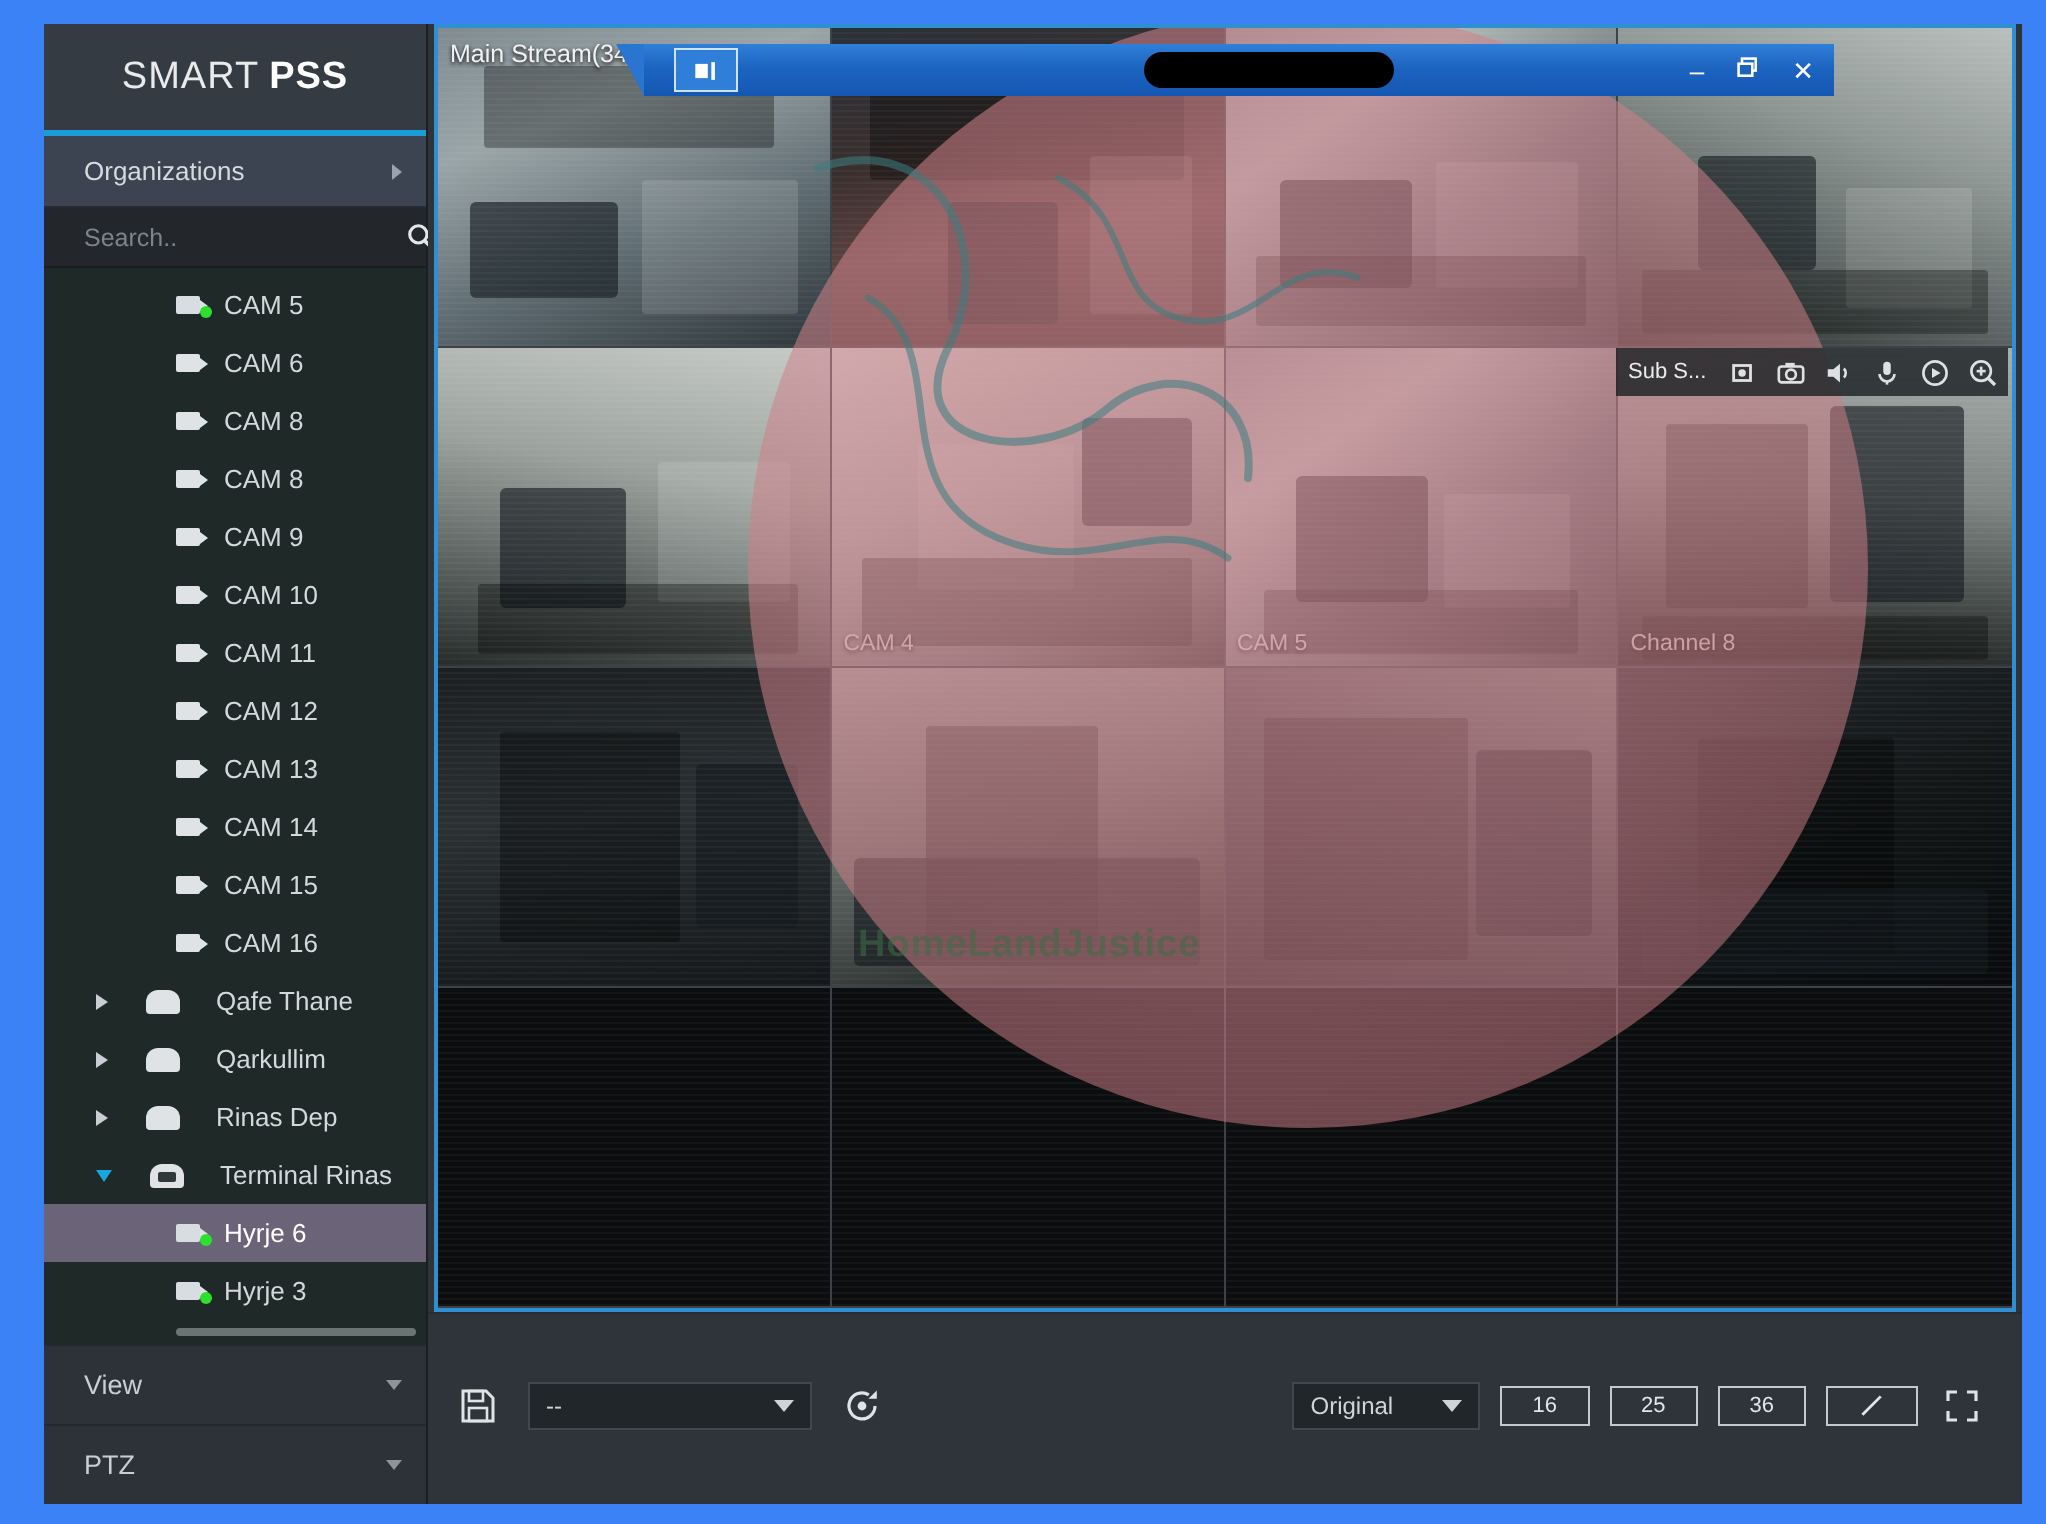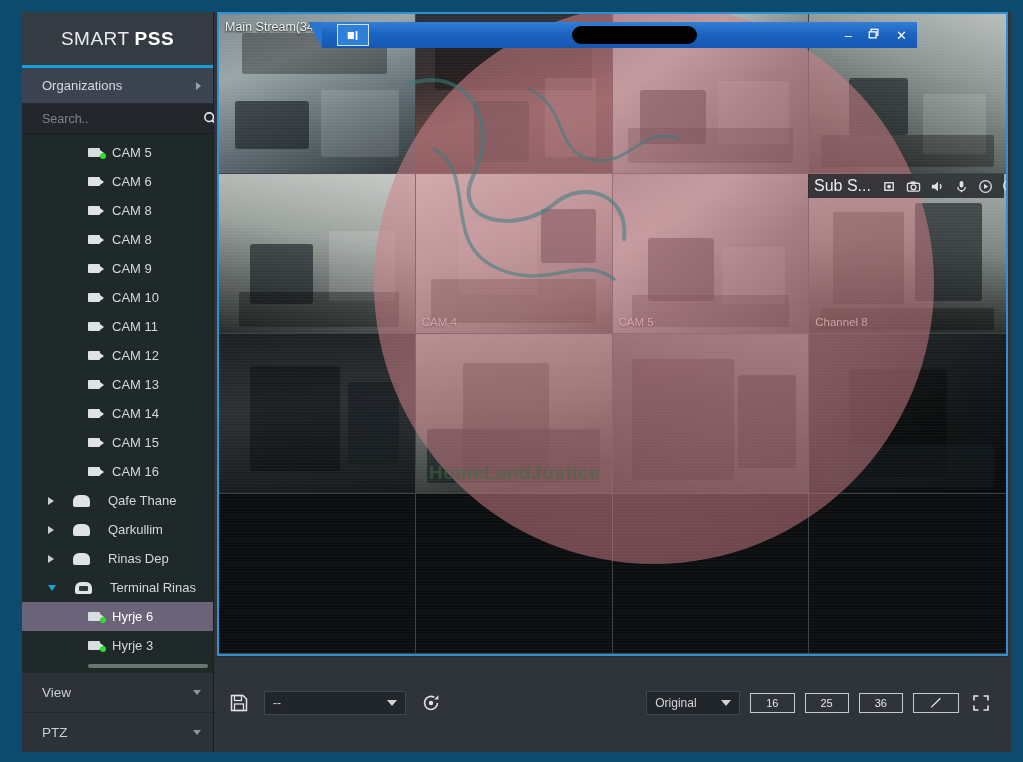--- a/index.html
+++ b/index.html
@@ -6,21 +6,21 @@
   * { box-sizing: border-box; margin: 0; padding: 0; }
   html, body {
     width: 1023px; height: 762px;
     background: #87888a;
     font-family: "Liberation Sans", sans-serif;
     overflow: hidden;
   }
   #app {
     position: relative;
     width: 1023px; height: 762px;
-    background: #0c4a6e;
+    background: #3b82f6;
   }
 
   
   #sidebar {
     position: absolute;
     left: 22px; top: 12px;
     width: 192px; height: 740px;
     background: #2c3238;
     display: flex; flex-direction: column;
     border-right: 1px solid #1b1f23;
@@ -312,21 +312,21 @@
     position: absolute;
     right: 2px; top: 160px;
     width: 196px; height: 24px;
     background: rgba(28,33,36,.82);
     display: flex; align-items: center;
     padding: 0 6px;
     gap: 9px;
     z-index: 15;
   }
   #substream .ss-label {
-    color: #e9ecee; font-size: 16px;
+    color: #e9ecee; font-size: 11px;
     margin-right: 2px; white-space: nowrap;
   }
   .ssi { width: 15px; height: 15px; flex: 0 0 auto; opacity: .95; }
 
   
   #toolbar {
     height: 93px;
     background: #2e3439;
     display: flex; align-items: center;
     padding: 0 18px 0 14px;

